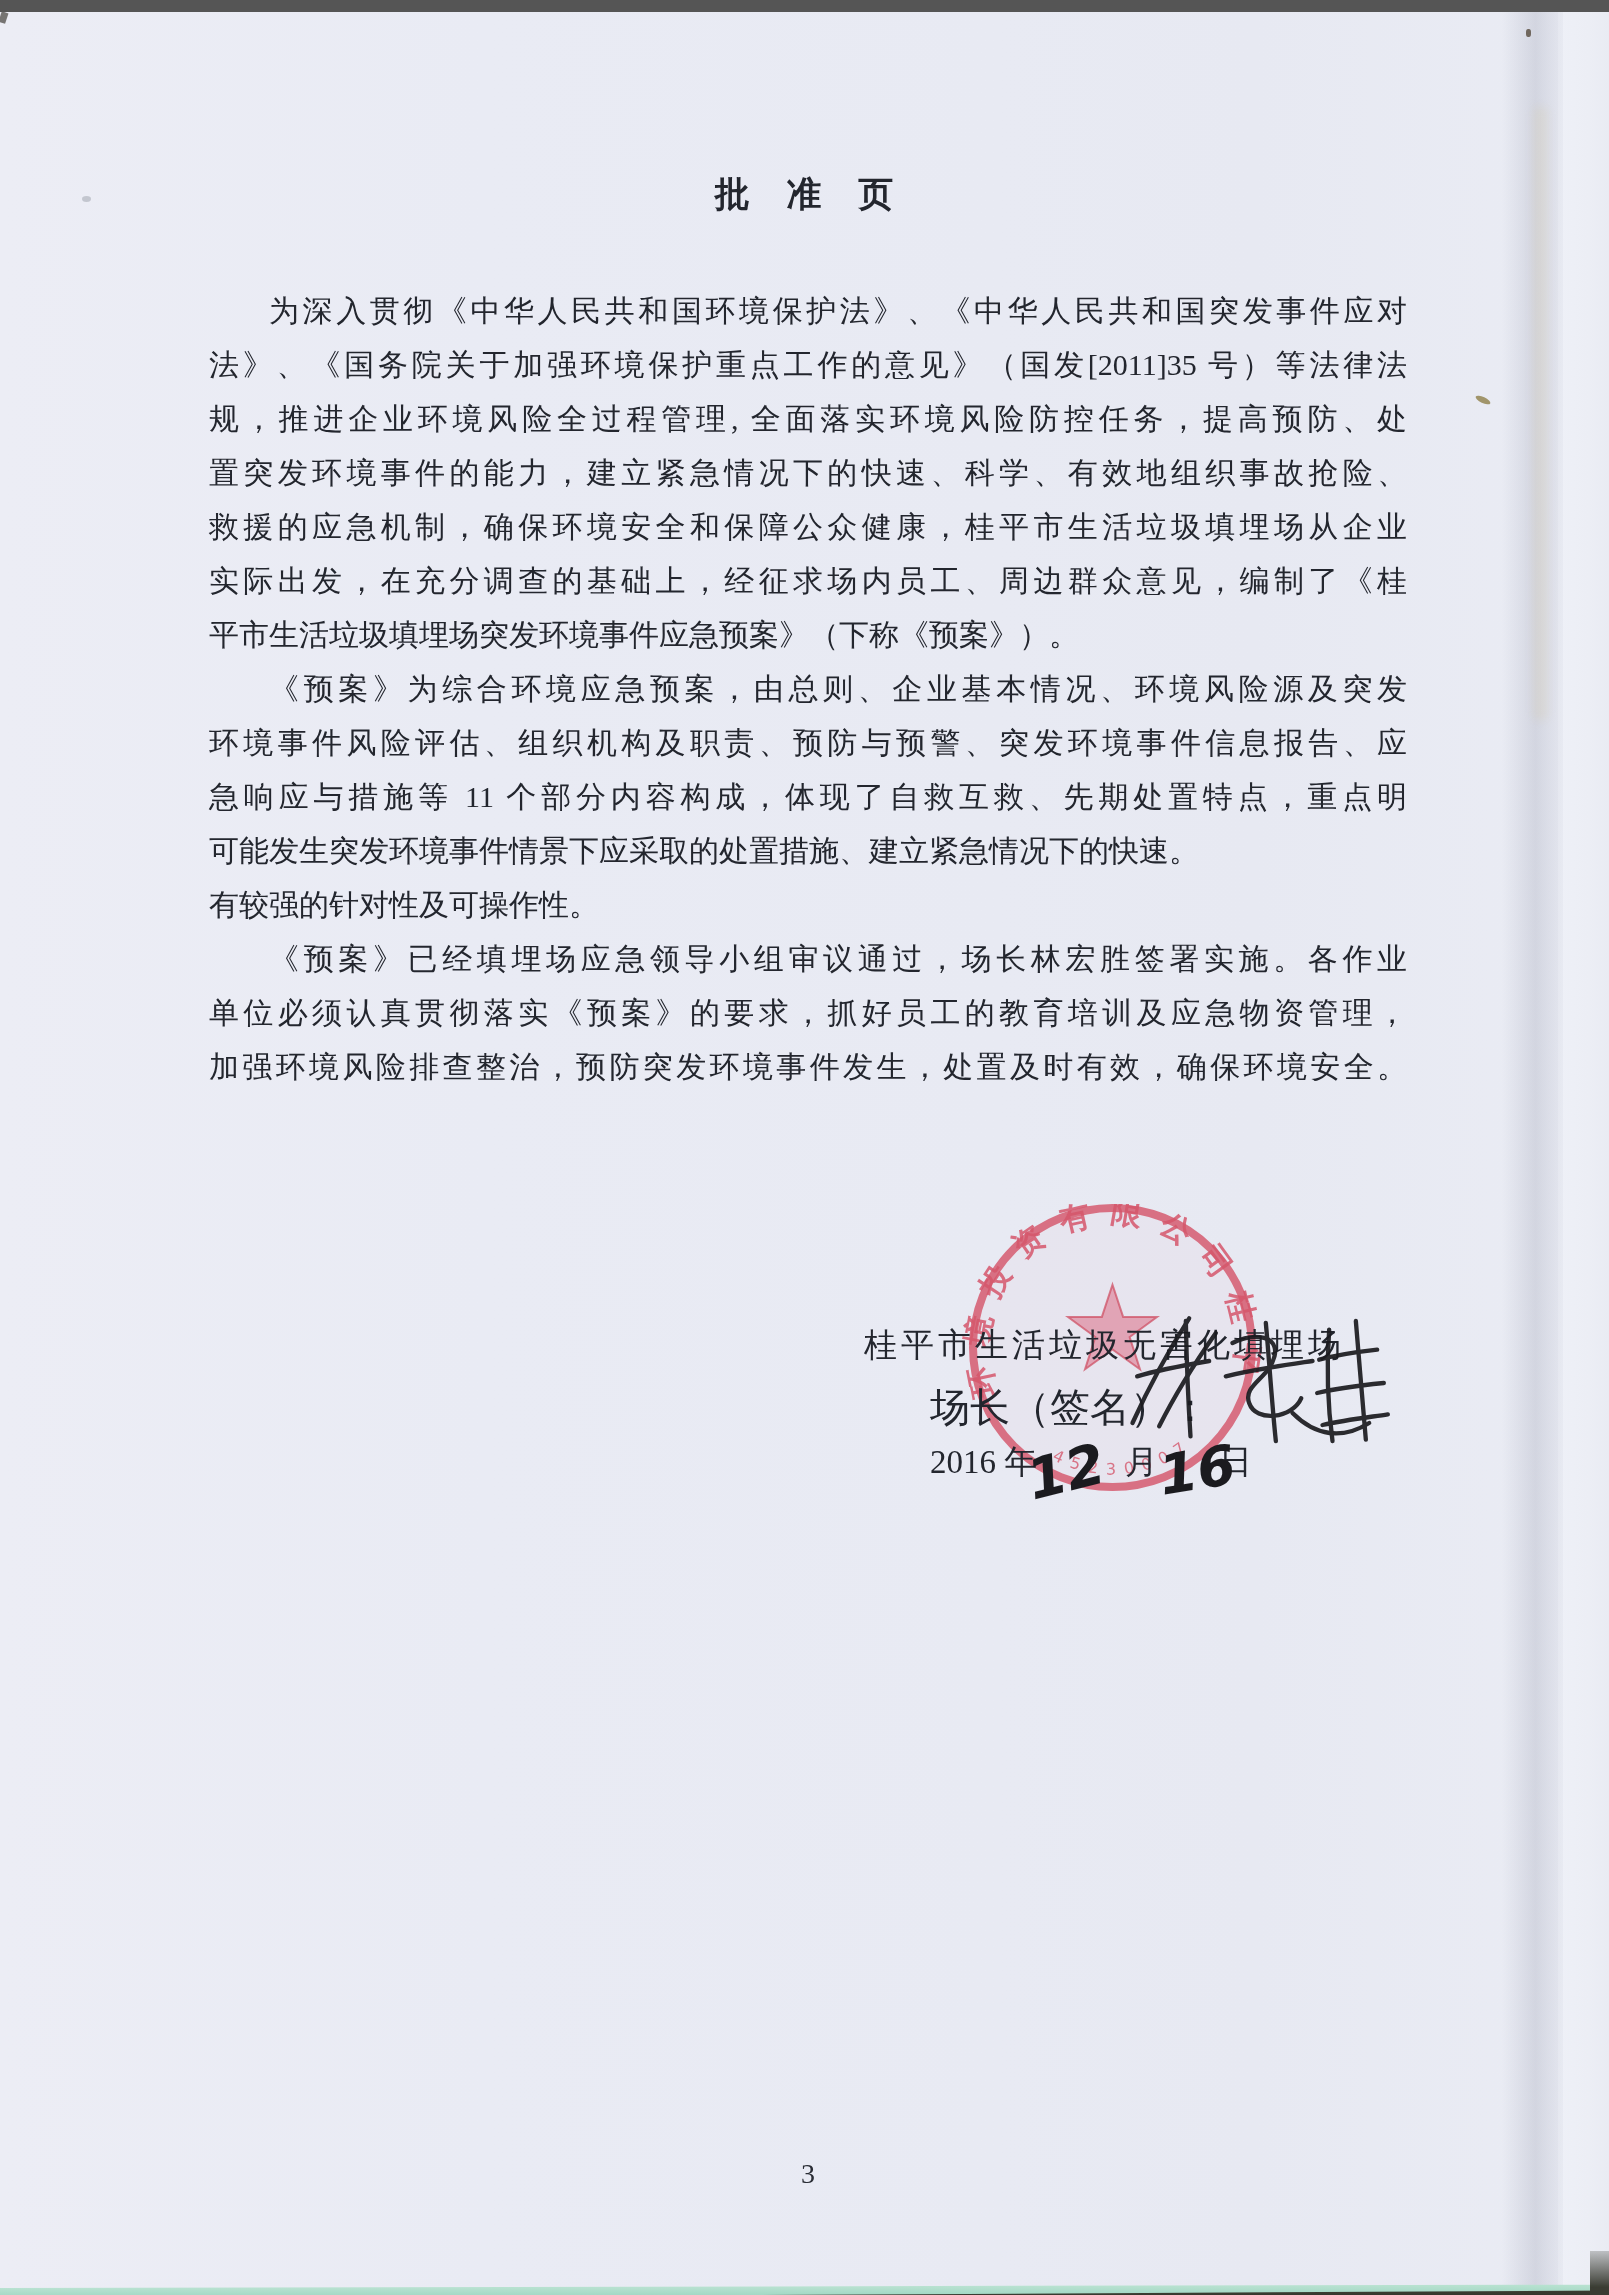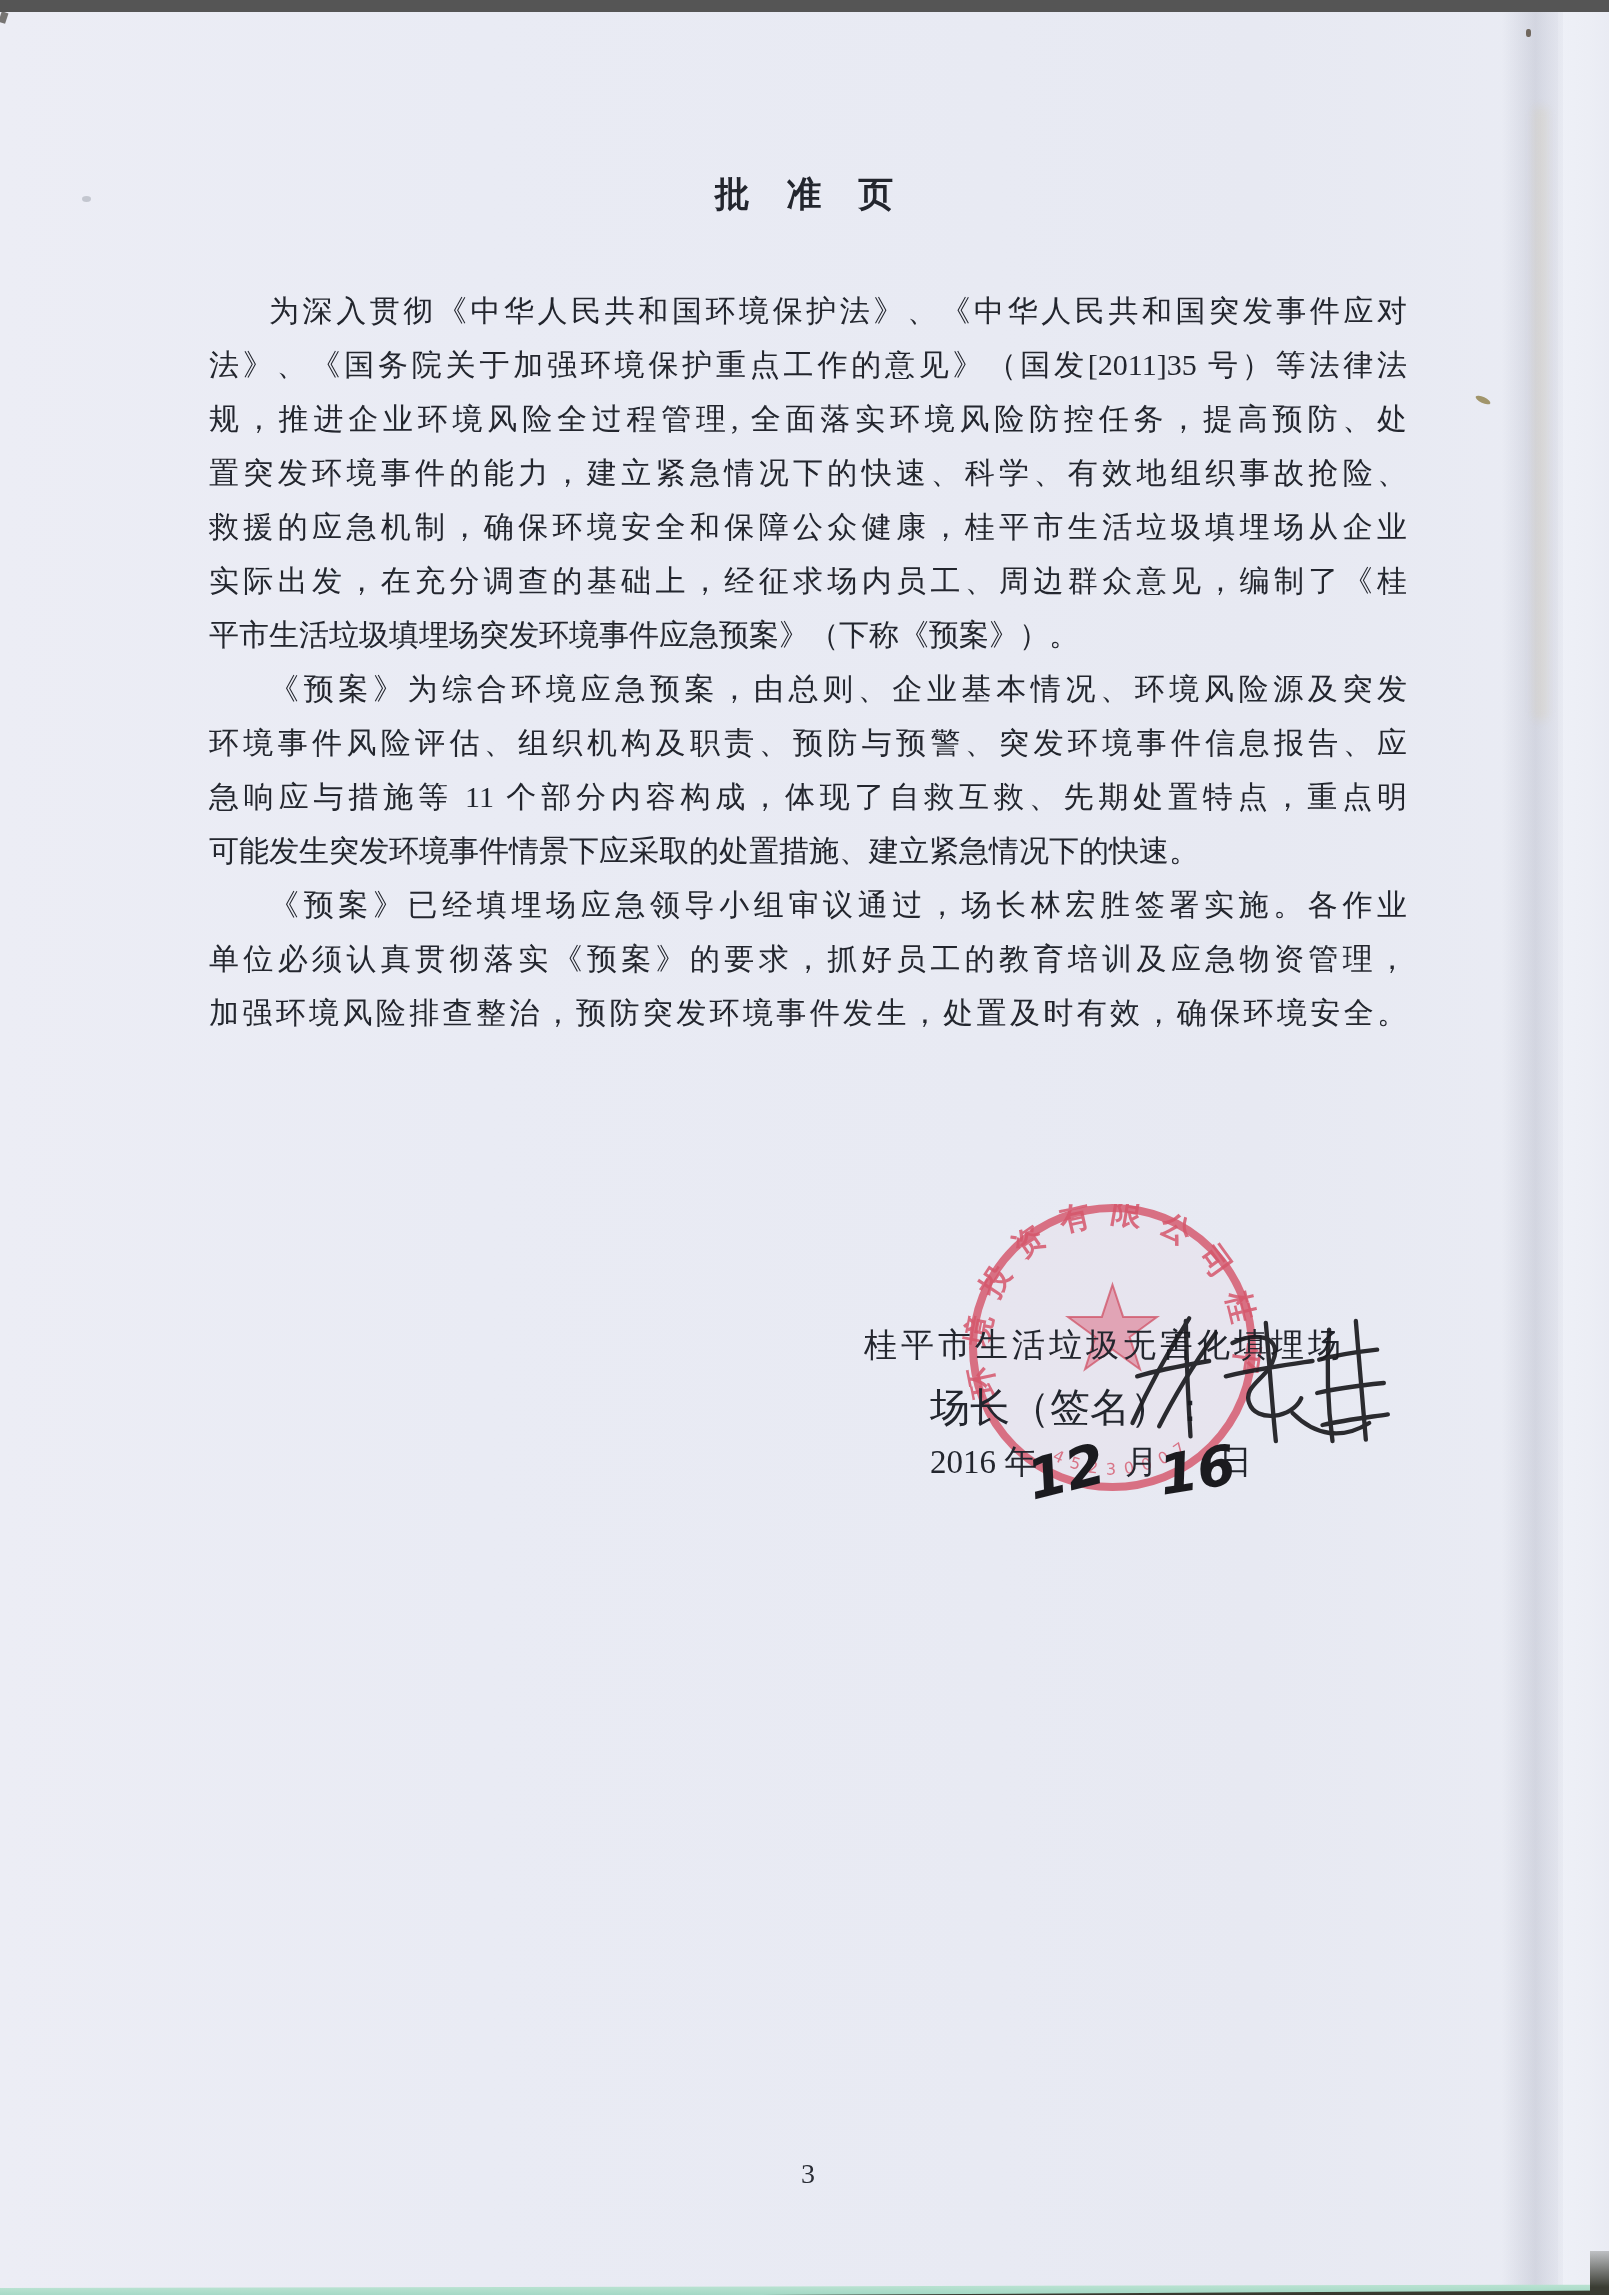--- a/index.html
+++ b/index.html
@@ -90,20 +90,21 @@
       <div class="bline just">法》、《国务院关于加强环境保护重点工作的意见》（国发[2011]35 号）等法律法</div>
       <div class="bline just">规，推进企业环境风险全过程管理, 全面落实环境风险防控任务，提高预防、处</div>
       <div class="bline just">置突发环境事件的能力，建立紧急情况下的快速、科学、有效地组织事故抢险、</div>
       <div class="bline just">救援的应急机制，确保环境安全和保障公众健康，桂平市生活垃圾填埋场从企业</div>
       <div class="bline just">实际出发，在充分调查的基础上，经征求场内员工、周边群众意见，编制了《桂</div>
       <div class="bline">平市生活垃圾填埋场突发环境事件应急预案》（下称《预案》）。</div>
       <div class="bline just ind">《预案》为综合环境应急预案，由总则、企业基本情况、环境风险源及突发</div>
       <div class="bline just">环境事件风险评估、组织机构及职责、预防与预警、突发环境事件信息报告、应</div>
       <div class="bline just">急响应与措施等 11 个部分内容构成，体现了自救互救、先期处置特点，重点明</div>
       <div class="bline">可能发生突发环境事件情景下应采取的处置措施、建立紧急情况下的快速。</div>
+      <div class="bline">有较强的针对性及可操作性。</div>
       <div class="bline just ind">《预案》已经填埋场应急领导小组审议通过，场长林宏胜签署实施。各作业</div>
       <div class="bline just">单位必须认真贯彻落实《预案》的要求，抓好员工的教育培训及应急物资管理，</div>
       <div class="bline just">加强环境风险排查整治，预防突发环境事件发生，处置及时有效，确保环境安全。</div>
     </div>
 
   <svg class="stamp" viewBox="0 0 460 460" aria-hidden="true">
     <circle cx="230" cy="215" r="209" fill="rgba(224,120,146,0.05)" stroke="#d5566b" stroke-width="12" opacity="0.82"></circle>
     <polygon points="230,121 245.9,169.2 296.6,169.4 255.7,199.3 271.1,247.6 230,218 188.9,247.6 204.3,199.3 163.4,169.4 214.1,169.2" fill="#dd6f87" fill-opacity="0.55" stroke="#cf5166" stroke-opacity="0.75" stroke-width="3"></polygon>
     <defs>
       <path id="arcTop" d="M 69 308 A 186 186 0 1 1 391 308" fill="none"></path>

